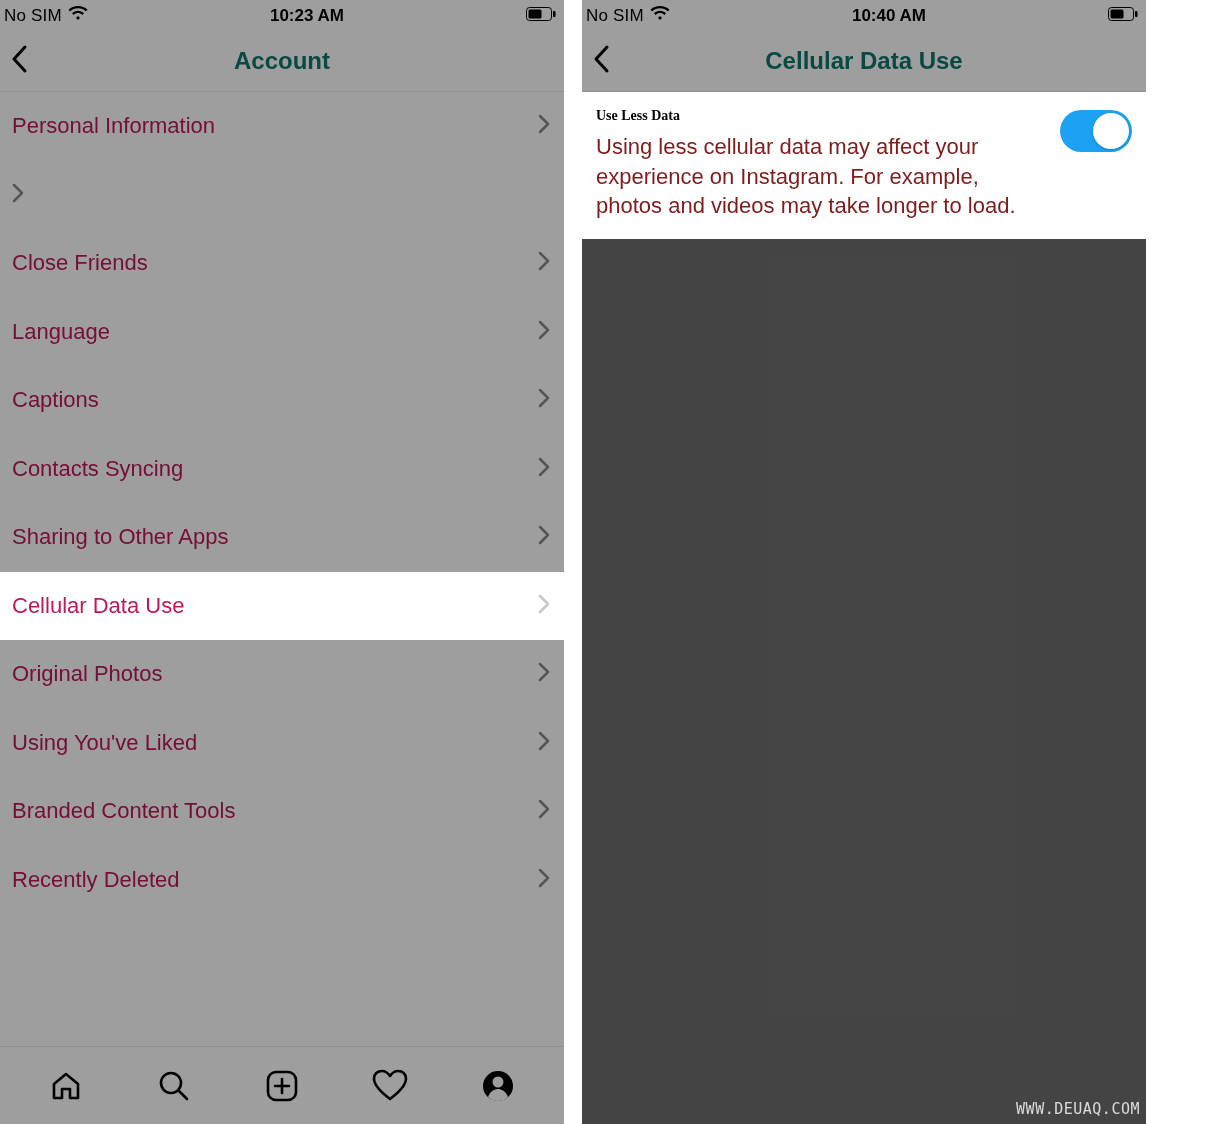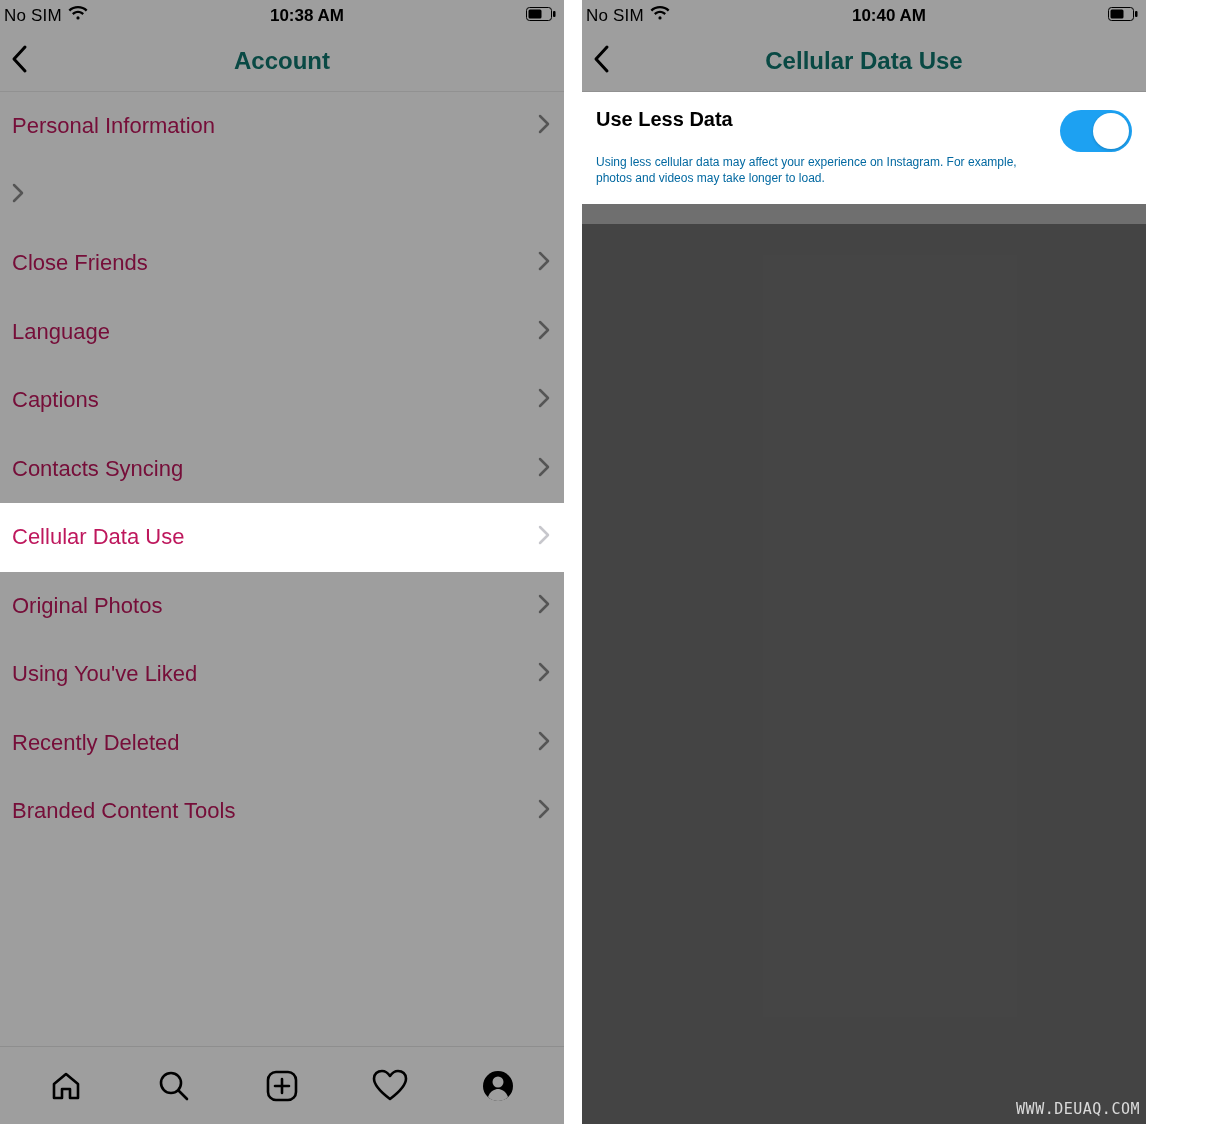--- a/index.html
+++ b/index.html
@@ -125,29 +125,30 @@
     padding: 16px 14px 18px 14px;
     position: relative;
     z-index: 10;
   }
   .setting-head {
     display: flex;
     align-items: flex-start;
     justify-content: space-between;
   }
   .setting-title {
-    font-size: 20px;
+    font-size: 14px;
     font-weight: 600;
     color: #000;
-    margin-bottom: 23px;
+    margin-bottom: 8px;
+    font-family: Liberation Serif, serif;
   }
   .setting-desc {
-    font-size: 12px;
+    font-size: 22px;
     line-height: 1.35;
-    color: #0369a1;
+    color: #7f1d1d;
     max-width: 440px;
   }
   .toggle {
     width: 72px;
     height: 42px;
     background: #1da1f2;
     border-radius: 21px;
     position: relative;
     flex-shrink: 0;
     margin-top: 2px;
@@ -183,21 +184,21 @@
 
   <div class="status-bar">
     <div class="status-left">
       <span class="nosim">No SIM</span>
       <span class="wifi-icon">
         <svg width="20" height="15" viewBox="0 0 20 15">
             <path d="M10 13.5a1.6 1.6 0 100-3.2 1.6 1.6 0 000 3.2zM4 7.2c1.6-1.6 3.7-2.5 6-2.5s4.4.9 6 2.5l-1.7 1.7C13 7.6 11.5 7 10 7s-3 .6-4.3 1.9L4 7.2zM.5 3.7C3 1.2 6.4 0 10 0s7 1.2 9.5 3.7l-1.7 1.7C15.8 3.3 13 2.3 10 2.3S4.2 3.3 2.2 5.4L.5 3.7z" fill="#000"></path>
           </svg>
       </span>
     </div>
-    <div style="font-weight:600;">10:38 AM</div>
+    <div style="font-weight:600;">10:23 AM</div>
     <div class="battery-icon">
       <svg width="30" height="14" viewBox="0 0 30 14">
           <rect x="0.5" y="0.5" width="25" height="13" rx="3" fill="none" stroke="#000" stroke-width="1"></rect>
           <rect x="2.5" y="2.5" width="13" height="9" rx="1.5" fill="#000"></rect>
           <rect x="27" y="4" width="2.5" height="6" rx="1" fill="#000"></rect>
         </svg>
     </div>
   </div>
 
   <div class="nav-bar">
@@ -238,46 +239,52 @@
         <span class="chevron"><svg width="12" height="20" viewBox="0 0 12 20">
             <path d="M2 2 L10 10 L2 18" stroke="#8a8a8a" stroke-width="2.5" fill="none" stroke-linecap="round" stroke-linejoin="round"></path>
           </svg></span>
       </div>
       <div class="row">
         <div class="row-label">Contacts Syncing</div>
         <span class="chevron"><svg width="12" height="20" viewBox="0 0 12 20">
             <path d="M2 2 L10 10 L2 18" stroke="#8a8a8a" stroke-width="2.5" fill="none" stroke-linecap="round" stroke-linejoin="round"></path>
           </svg></span>
       </div>
+      <div class="row">
+        <div class="row-label">Sharing to Other Apps</div>
+        <span class="chevron"><svg width="12" height="20" viewBox="0 0 12 20">
+            <path d="M2 2 L10 10 L2 18" stroke="#8a8a8a" stroke-width="2.5" fill="none" stroke-linecap="round" stroke-linejoin="round"></path>
+          </svg></span>
+      </div>
       <div class="row highlight">
         <div class="row-label">Cellular Data Use</div>
         <span class="chevron"><svg width="12" height="20" viewBox="0 0 12 20">
             <path d="M2 2 L10 10 L2 18" stroke="#c7c7cc" stroke-width="2.5" fill="none" stroke-linecap="round" stroke-linejoin="round"></path>
           </svg></span>
       </div>
       <div class="row">
         <div class="row-label">Original Photos</div>
         <span class="chevron"><svg width="12" height="20" viewBox="0 0 12 20">
             <path d="M2 2 L10 10 L2 18" stroke="#8a8a8a" stroke-width="2.5" fill="none" stroke-linecap="round" stroke-linejoin="round"></path>
           </svg></span>
       </div>
       <div class="row">
         <div class="row-label">Using You've Liked</div>
         <span class="chevron"><svg width="12" height="20" viewBox="0 0 12 20">
             <path d="M2 2 L10 10 L2 18" stroke="#8a8a8a" stroke-width="2.5" fill="none" stroke-linecap="round" stroke-linejoin="round"></path>
           </svg></span>
       </div>
       <div class="row">
+        <div class="row-label">Branded Content Tools</div>
+        <span class="chevron"><svg width="12" height="20" viewBox="0 0 12 20">
+            <path d="M2 2 L10 10 L2 18" stroke="#8a8a8a" stroke-width="2.5" fill="none" stroke-linecap="round" stroke-linejoin="round"></path>
+          </svg></span>
+      </div>
+      <div class="row">
         <div class="row-label">Recently Deleted</div>
-        <span class="chevron"><svg width="12" height="20" viewBox="0 0 12 20">
-            <path d="M2 2 L10 10 L2 18" stroke="#8a8a8a" stroke-width="2.5" fill="none" stroke-linecap="round" stroke-linejoin="round"></path>
-          </svg></span>
-      </div>
-      <div class="row">
-        <div class="row-label">Branded Content Tools</div>
         <span class="chevron"><svg width="12" height="20" viewBox="0 0 12 20">
             <path d="M2 2 L10 10 L2 18" stroke="#8a8a8a" stroke-width="2.5" fill="none" stroke-linecap="round" stroke-linejoin="round"></path>
           </svg></span>
       </div>
     </div>
 
   <div class="tab-bar">
     <div class="tab-item">
       <svg width="34" height="34" viewBox="0 0 34 34">
           <path d="M5 15 L17 5 L29 15 V29 H21 V20 H13 V29 H5 Z" fill="none" stroke="#000" stroke-width="2.6" stroke-linejoin="round"></path>

